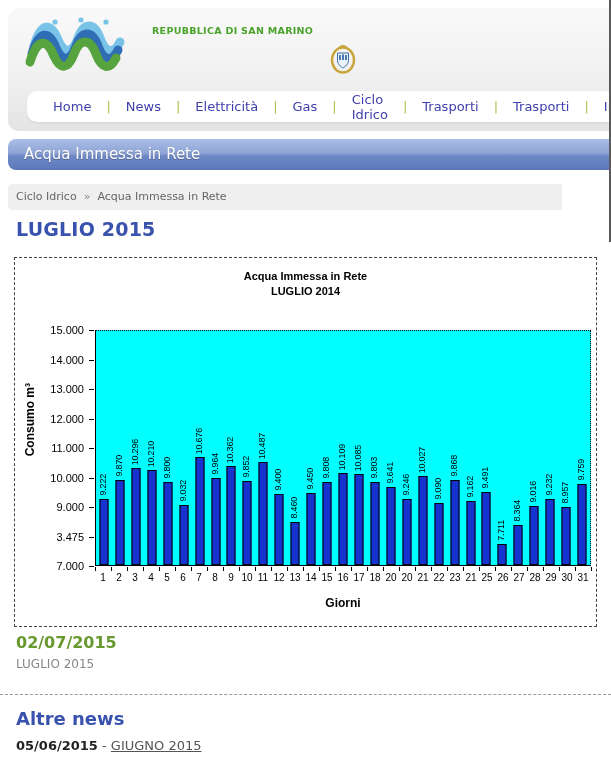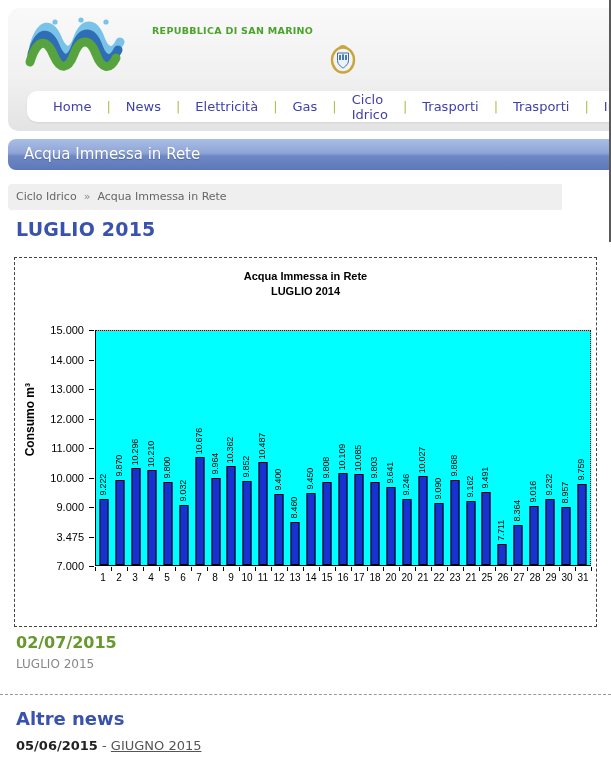--- a/index.html
+++ b/index.html
@@ -394,20 +394,21 @@
       <div class="xlab">23</div>
       <div class="xlab">21</div>
       <div class="xlab">25</div>
       <div class="xlab">26</div>
       <div class="xlab">27</div>
       <div class="xlab">28</div>
       <div class="xlab">29</div>
       <div class="xlab">30</div>
       <div class="xlab">31</div>
     </div>
+  <div class="xlabel">Giorni</div>
 </div>
 
 <div class="news-date">02/07/2015</div>
 <div class="news-title">LUGLIO 2015</div>
 <div class="divider"></div>
 <div class="more-heading">Altre news</div>
 <div class="news-item">
   <span class="d">05/06/2015</span><span> - </span><a href="#">GIUGNO 2015</a>
 </div>
 

